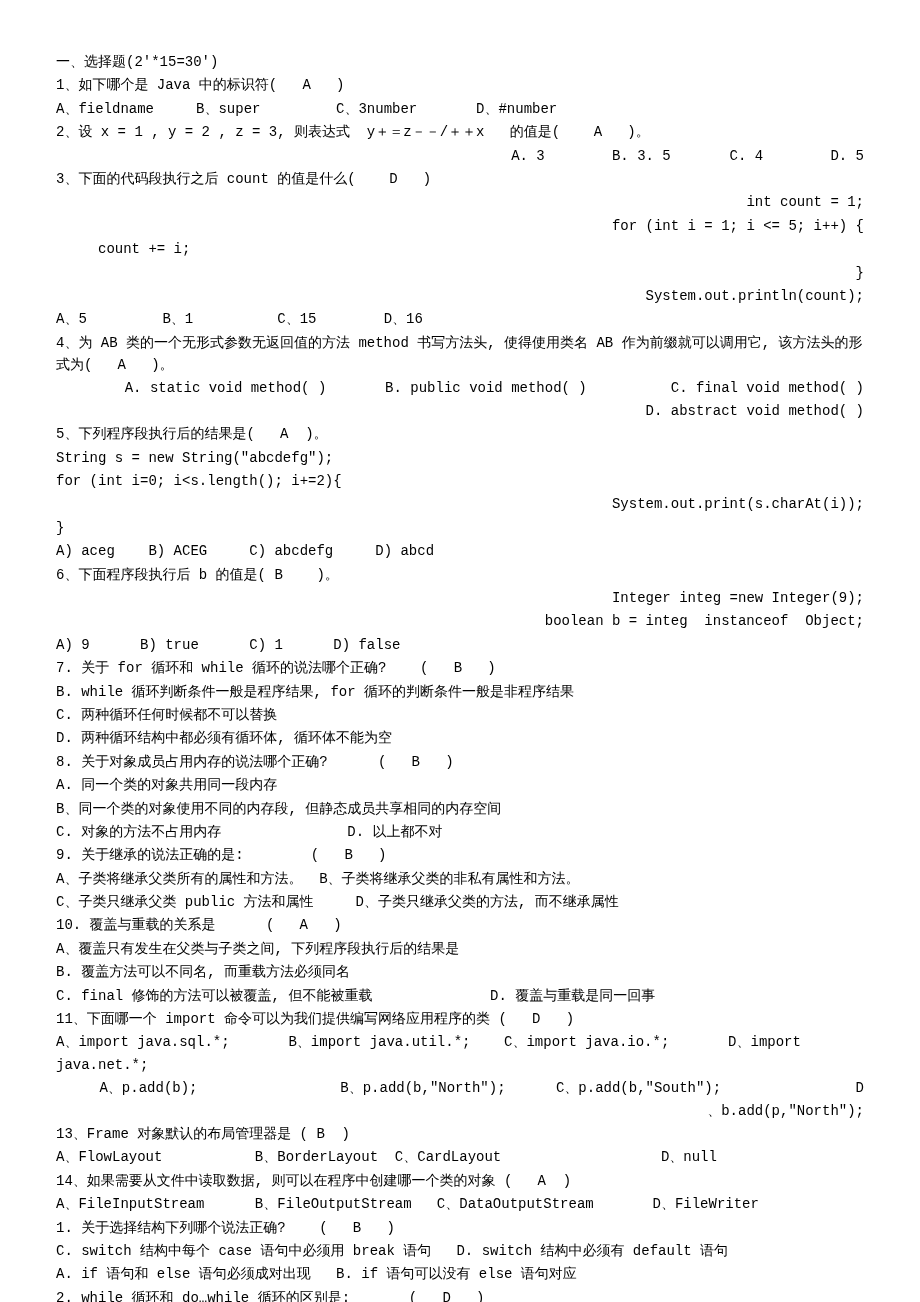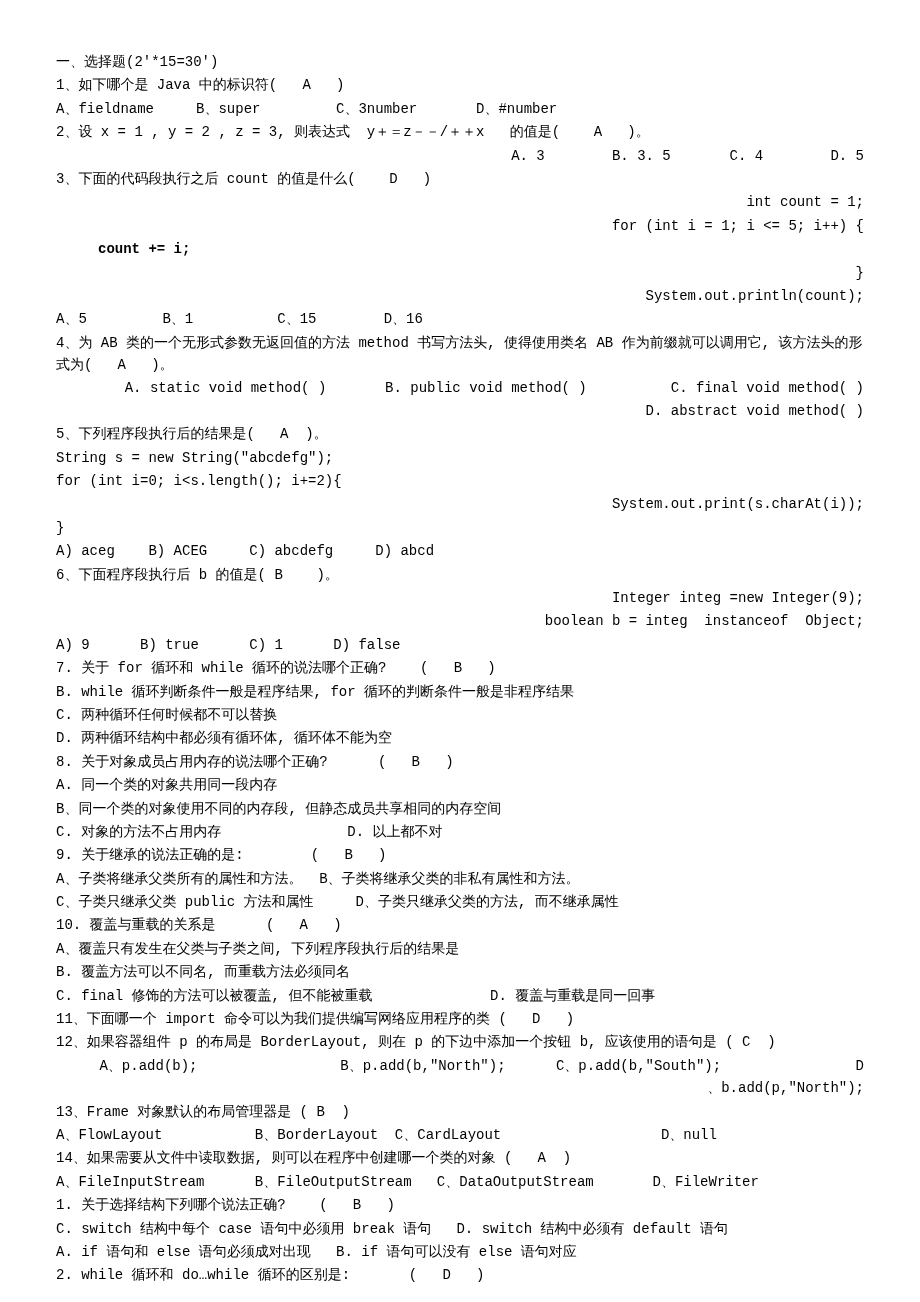--- a/index.html
+++ b/index.html
@@ -14,21 +14,21 @@
     background: #fff;
   }
   .line {
     white-space: pre-wrap;
     margin: 1px;
   }
   .mono {
     font-family: "Courier New", "SimSun", monospace;
   }
   .indent1 { padding-left: 2em; text-align: right; }
-  .indent2 { padding-left: 3em; font-weight: bold; }
+  .indent2 { padding-left: 3em; }
 </style>
 </head>
 <body>
 
 <div id="content">
     <p class="line mono">一、选择题(2'*15=30')</p>
     <p class="line mono">1、如下哪个是 Java 中的标识符(   A   )</p>
     <p class="line mono">A、fieldname     B、super         C、3number       D、#number</p>
     <p class="line mono">2、设 x = 1 , y = 2 , z = 3, 则表达式  y＋＝z－－/＋＋x   的值是(    A   )。</p>
     <p class="line mono indent1">A. 3        B. 3. 5       C. 4        D. 5</p>
@@ -60,21 +60,21 @@
     <p class="line mono">B、同一个类的对象使用不同的内存段, 但静态成员共享相同的内存空间</p>
     <p class="line mono">C. 对象的方法不占用内存               D. 以上都不对</p>
     <p class="line mono">9. 关于继承的说法正确的是:        (   B   )</p>
     <p class="line mono">A、子类将继承父类所有的属性和方法。  B、子类将继承父类的非私有属性和方法。</p>
     <p class="line mono">C、子类只继承父类 public 方法和属性     D、子类只继承父类的方法, 而不继承属性</p>
     <p class="line mono">10. 覆盖与重载的关系是      (   A   )</p>
     <p class="line mono">A、覆盖只有发生在父类与子类之间, 下列程序段执行后的结果是</p>
     <p class="line mono">B. 覆盖方法可以不同名, 而重载方法必须同名</p>
     <p class="line mono">C. final 修饰的方法可以被覆盖, 但不能被重载              D. 覆盖与重载是同一回事</p>
     <p class="line mono">11、下面哪一个 import 命令可以为我们提供编写网络应用程序的类 (   D   )</p>
-    <p class="line mono">12、如果容器组件 p 的布局是 BorderLayout, 则在 p 的下边中添加一个按钮 b, 应该使用的语句是 ( C  )</p>
+    <p class="line mono">A、import java.sql.*;       B、import java.util.*;    C、import java.io.*;       D、import java.net.*;</p>
     <p class="line mono indent1"> A、p.add(b);                 B、p.add(b,"North");      C、p.add(b,"South");                D      、b.add(p,"North");</p>
     <p class="line mono">13、Frame 对象默认的布局管理器是 ( B  )</p>
     <p class="line mono">A、FlowLayout           B、BorderLayout  C、CardLayout                   D、null</p>
     <p class="line mono">14、如果需要从文件中读取数据, 则可以在程序中创建哪一个类的对象 (   A  )</p>
     <p class="line mono">A、FileInputStream      B、FileOutputStream   C、DataOutputStream       D、FileWriter</p>
     <p class="line mono">1. 关于选择结构下列哪个说法正确?    (   B   )</p>
     <p class="line mono">C. switch 结构中每个 case 语句中必须用 break 语句   D. switch 结构中必须有 default 语句</p>
     <p class="line mono">A. if 语句和 else 语句必须成对出现   B. if 语句可以没有 else 语句对应</p>
     <p class="line mono">2. while 循环和 do…while 循环的区别是:       (   D   )</p>
   </div>

